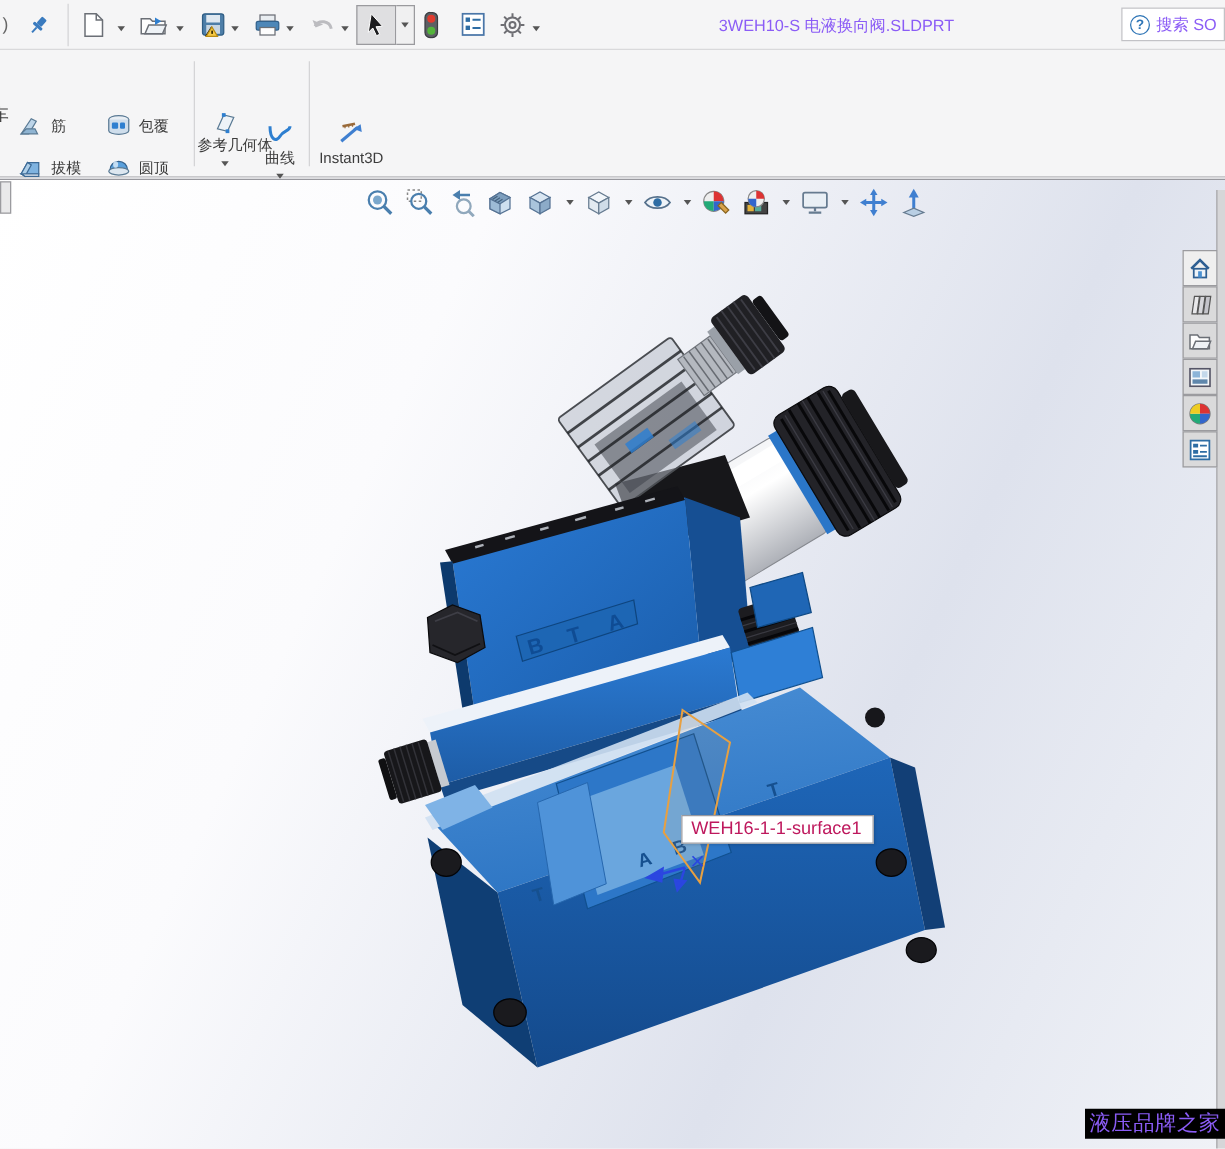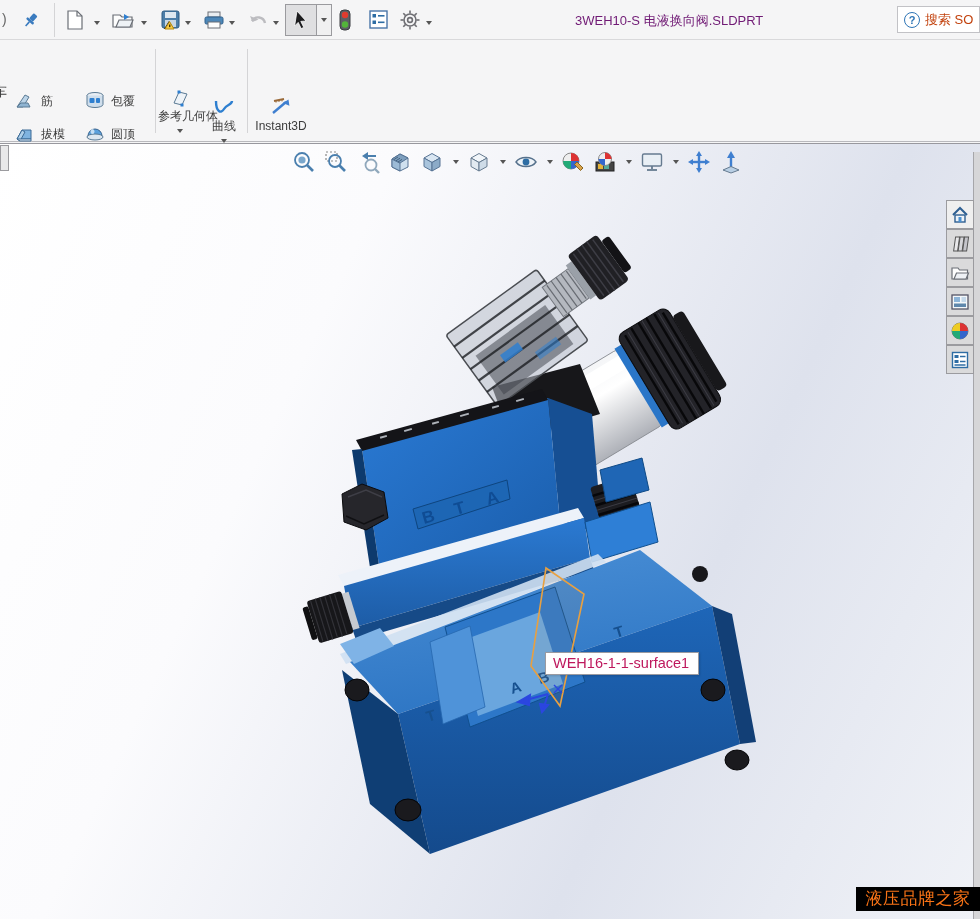--- a/index.html
+++ b/index.html
@@ -8,24 +8,24 @@
 
   
   .titlebar { position:absolute; left:0; top:0; width:980px; height:40px; background:#f5f5f6; border-bottom:1px solid #d9d9db; }
   .clip-left { position:absolute; left:2px; top:11px; font-size:14px; color:#666; }
   .qb { position:absolute; top:9px; width:22px; height:22px; display:flex; align-items:center; justify-content:center; background:transparent; border:none; cursor:pointer; }
   .vsep { position:absolute; left:54px; top:3px; width:1px; height:34px; background:#d4d4d6; }
   .caret { width:0; height:0; border-left:3.5px solid transparent; border-right:3.5px solid transparent; border-top:4px solid #555; }
   .qb-caret { position:absolute; top:18px; width:10px; height:10px; display:flex; align-items:center; justify-content:center; background:none; border:none; cursor:pointer; }
   .cursor-box { position:absolute; left:285px; top:4px; width:32px; height:32px; background:#dfdfe1; border:1px solid #9a9a9e; display:flex; align-items:center; justify-content:center; }
   .cursor-dd  { position:absolute; left:317px; top:4px; width:15px; height:32px; background:#f0f0f1; border:1px solid #9a9a9e; border-left:none; display:flex; align-items:center; justify-content:center; }
-  .doc-title { position:absolute; left:575px; top:12px; font-size:13px; color:#701a75; white-space:nowrap; }
+  .doc-title { position:absolute; left:575px; top:12px; font-size:13px; color:#8b5cf6; white-space:nowrap; }
   .searchbox { position:absolute; left:897px; top:6px; width:83px; height:27px; background:#fff; border:1px solid #c2c2c6; display:flex; align-items:center; gap:5px; padding-left:6px; overflow:hidden; }
   .help-circle { width:16px; height:16px; border:1.5px solid #2e75b6; border-radius:50%; color:#2e75b6; font-size:11px; font-weight:bold; display:flex; align-items:center; justify-content:center; flex:0 0 auto; }
-  .search-text { font-size:13px; color:#c2410c; white-space:nowrap; }
+  .search-text { font-size:13px; color:#8b5cf6; white-space:nowrap; }
 
   
   .cmdmgr { position:absolute; left:0; top:41px; width:980px; height:101px; background:#f5f5f6; border-bottom:1px solid #b9b9bd; }
   .clip-cm { position:absolute; left:-6px; top:42px; font-size:13px; color:#3c3c3c; }
   .cm-item { position:absolute; display:flex; align-items:center; gap:5px; background:none; border:none; cursor:pointer; }
   .cm-label { font-size:12px; color:#3c3c3c; white-space:nowrap; }
   .cm-sep { position:absolute; top:8px; width:1px; height:84px; background:#d4d4d6; }
   .fly { position:absolute; display:flex; flex-direction:column; align-items:center; background:none; border:none; cursor:pointer; }
   .fly .cm-label { text-align:center; line-height:1.2; }
   .fly-caret { margin-top:6px; }
@@ -41,21 +41,21 @@
 
   .model-svg { position:absolute; left:0; top:0; width:980px; height:776px; }
 
   .tooltip { position:absolute; left:545px; top:508px; width:154px; height:23px; background:#fff; border:1px solid #9a9aa0;
              font-size:14.5px; color:#be185d; line-height:21px; padding-left:7px; white-space:nowrap; box-shadow:1px 1px 2px rgba(0,0,0,.15); }
 
   .tp-strip { position:absolute; right:0; top:8px; bottom:0; width:7px; background:#d6d6d8; border-left:1px solid #a6a6aa; }
   .tp-tab { position:absolute; right:6px; width:28px; height:29px; background:#dadadb; border:1px solid #9b9b9f; display:flex; align-items:center; justify-content:center; cursor:pointer; }
   .tp-tab.active { background:#efefef; }
 
-  .watermark { position:absolute; right:0; bottom:8px; width:124px; height:24px; background:#000; color:#f97316; font-size:17px;
+  .watermark { position:absolute; right:0; bottom:8px; width:112px; height:24px; background:#000; color:#8b5cf6; font-size:17px;
                line-height:24px; text-align:center; white-space:nowrap; letter-spacing:0.5px; }
 </style>
 </head>
 <body>
 
 <div class="app">
 
   <div class="titlebar">
     <span class="clip-left">)</span>
 

